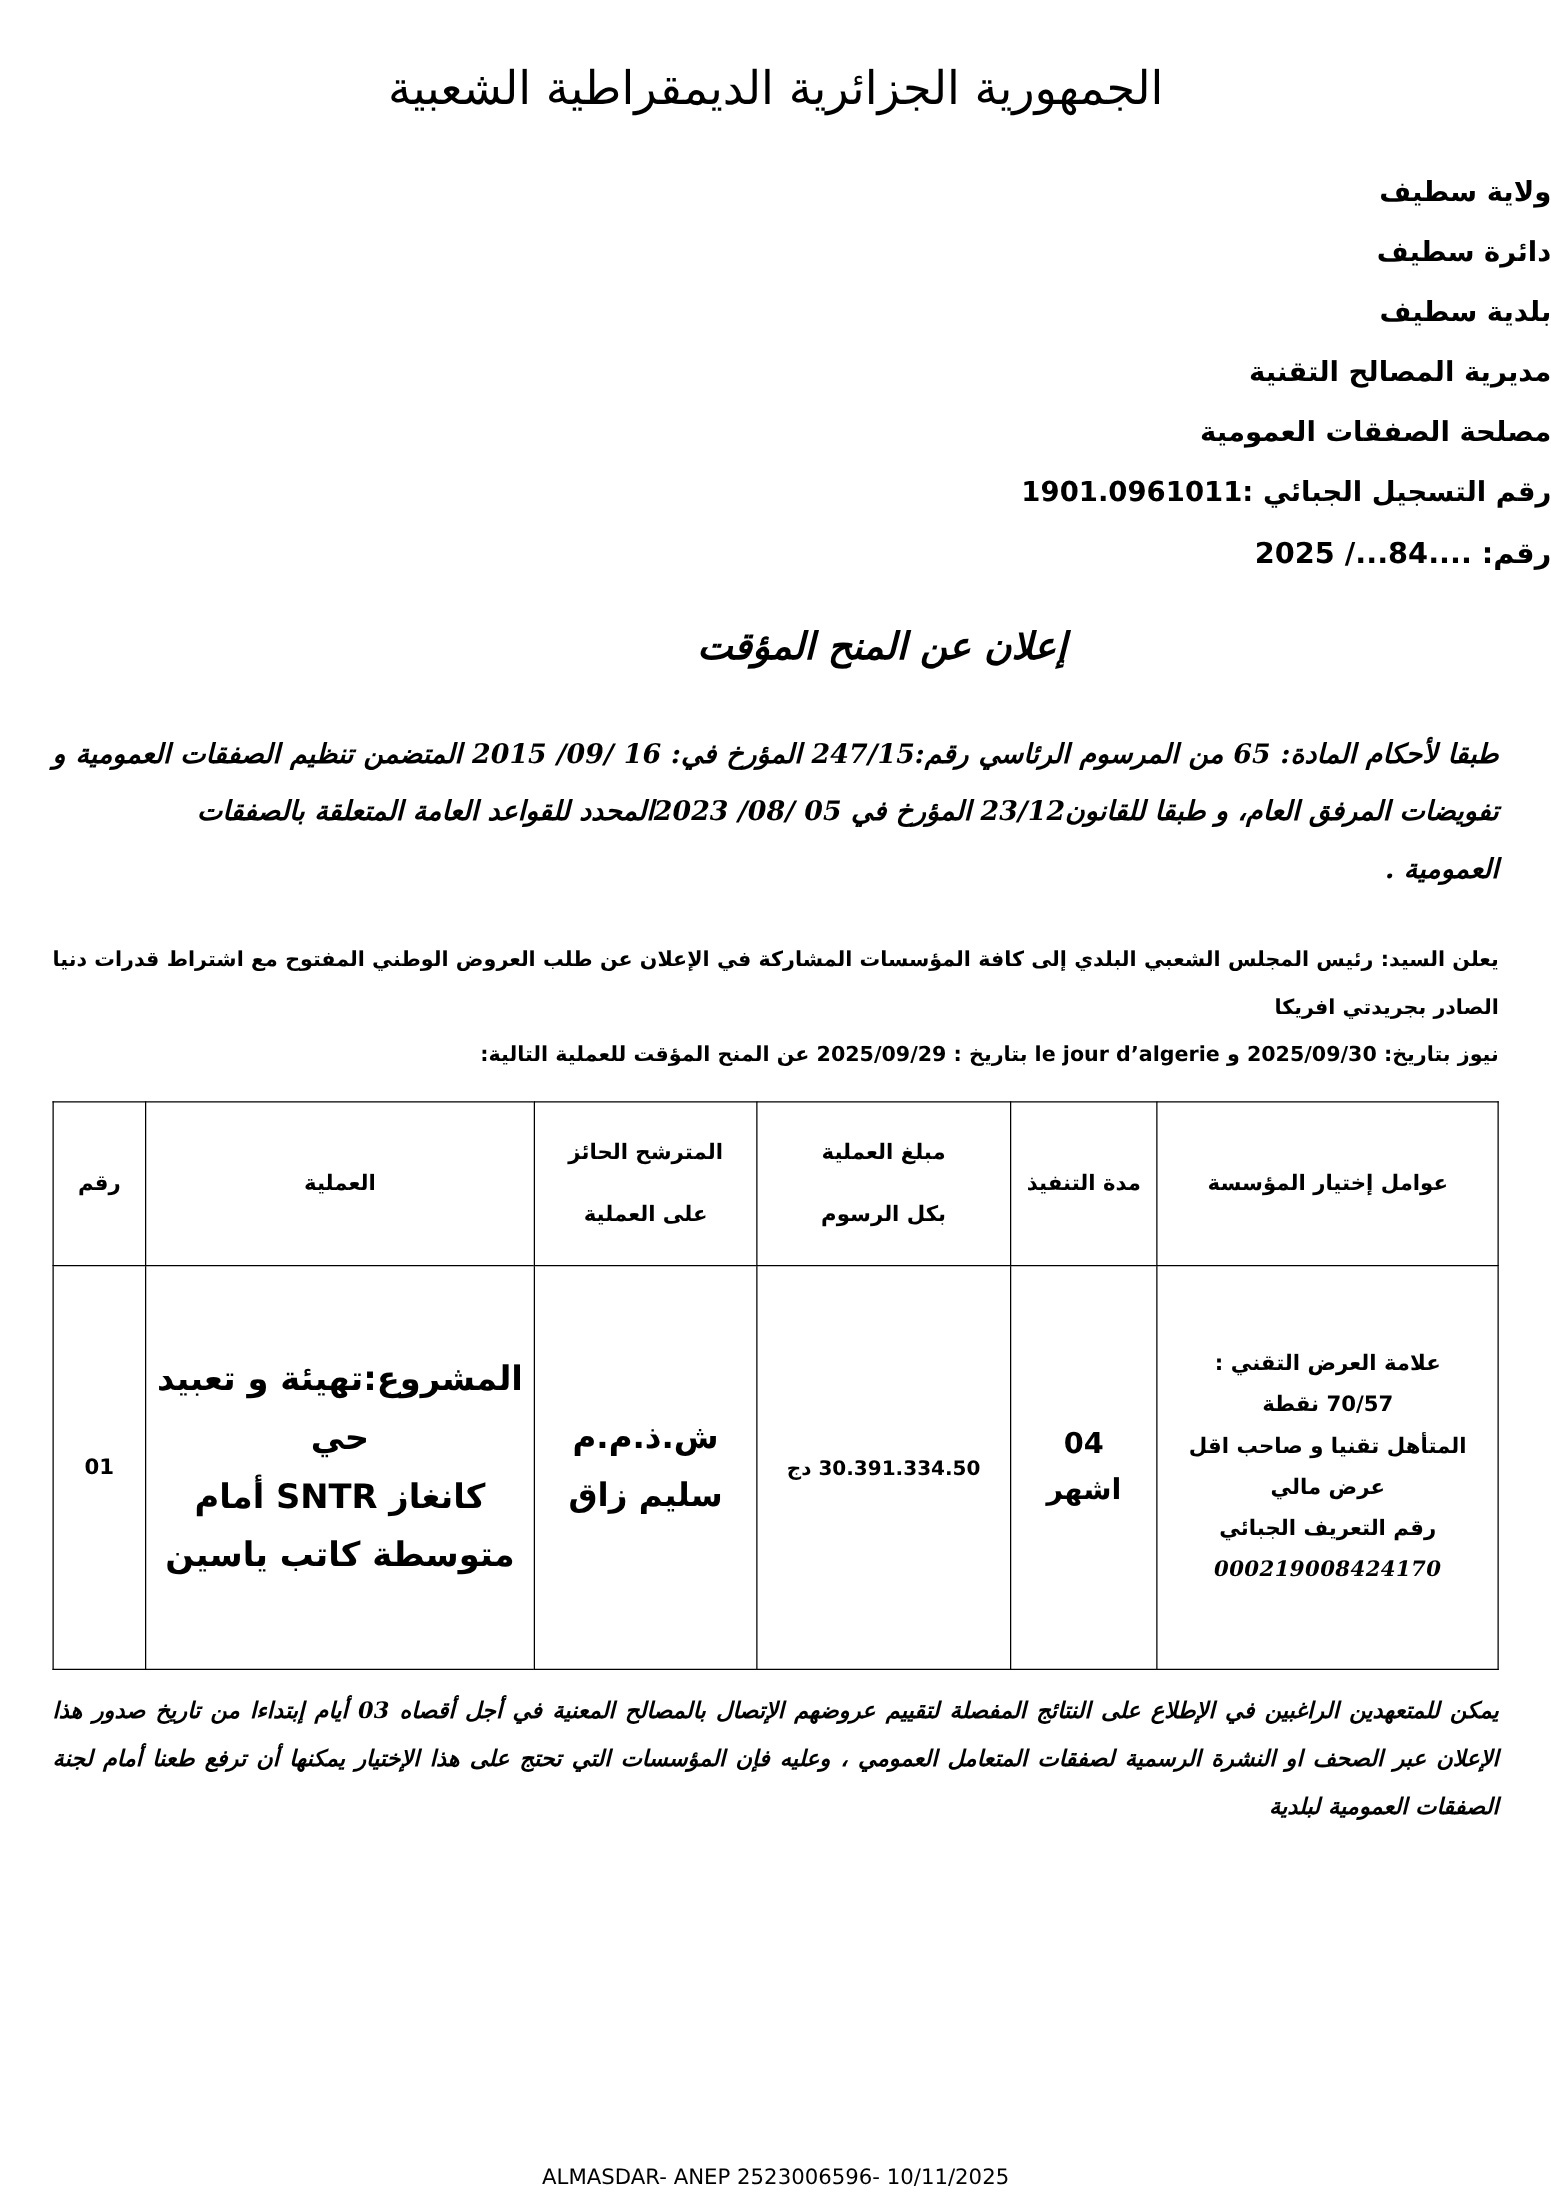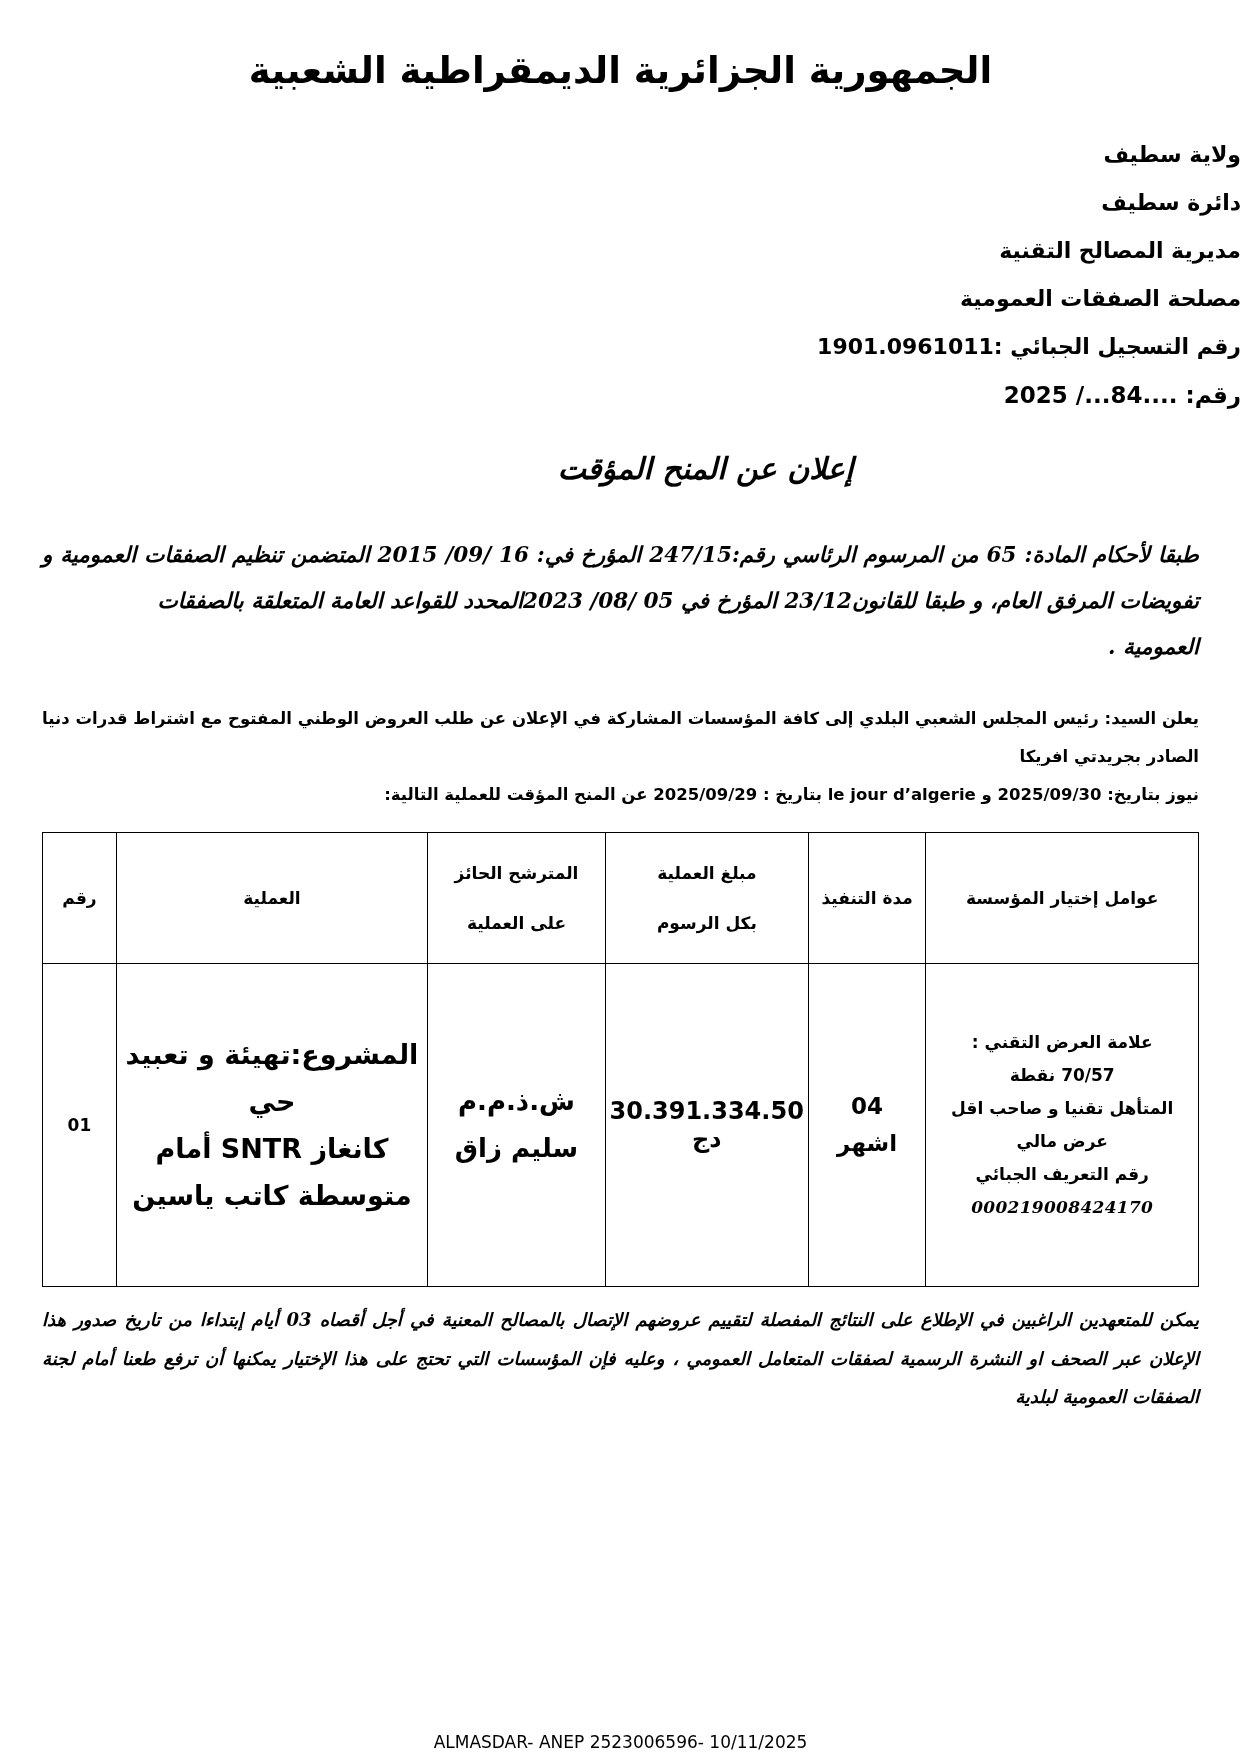--- a/index.html
+++ b/index.html
@@ -20,21 +20,21 @@
     height: 1754px;
     box-sizing: border-box;
     padding: 0;
     position: relative;
   }
 
   
   .national-header {
     text-align: center;
     font-size: 37px;
-    font-weight: bold;
+    font-weight: normal;
     letter-spacing: 0.5px;
     margin-top: 44px;
     line-height: 1.45;
     padding: 0 180px;
   }
 
   
   .admin-block {
     margin-top: 46px;
     padding-left: 0;
@@ -137,21 +137,21 @@
     font-weight: bold;
     line-height: 1.75;
     padding: 0 14px;
   }
   td.d-win {
     font-size: 26px;
     font-weight: bold;
     line-height: 1.8;
   }
   td.d-amt {
-    font-size: 24px;
+    font-size: 16px;
     font-weight: bold;
   }
   td.d-dur {
     font-size: 23px;
     font-weight: bold;
     line-height: 1.6;
   }
   td.d-crit {
     font-size: 17px;
     font-weight: bold;
@@ -193,20 +193,21 @@
 </head>
 <body>
 
 <div class="page">
 
   <div class="national-header">الجمهورية الجزائرية الديمقراطية الشعبية</div>
 
   <div class="admin-block">
     <div class="admin-line">ولاية سطيف</div>
     <div class="admin-line">دائرة  سطيف</div>
+    <div class="admin-line">بلدية سطيف</div>
     <div class="admin-line">مديرية المصالح التقنية</div>
     <div class="admin-line">مصلحة الصفقات العمومية</div>
     <div class="admin-line">رقم التسجيل الجبائي :1901.0961011</div>
     <div class="admin-line ref">رقم: ....84.../ 2025</div>
   </div>
 
   <div class="doc-title">إعلان عن المنح المؤقت</div>
 
   <div class="legal-para">
     <span>طبقا لأحكام المادة: 65 من المرسوم الرئاسي رقم:247/15 المؤرخ في: 16 /09/ 2015 المتضمن تنظيم الصفقات</span>

